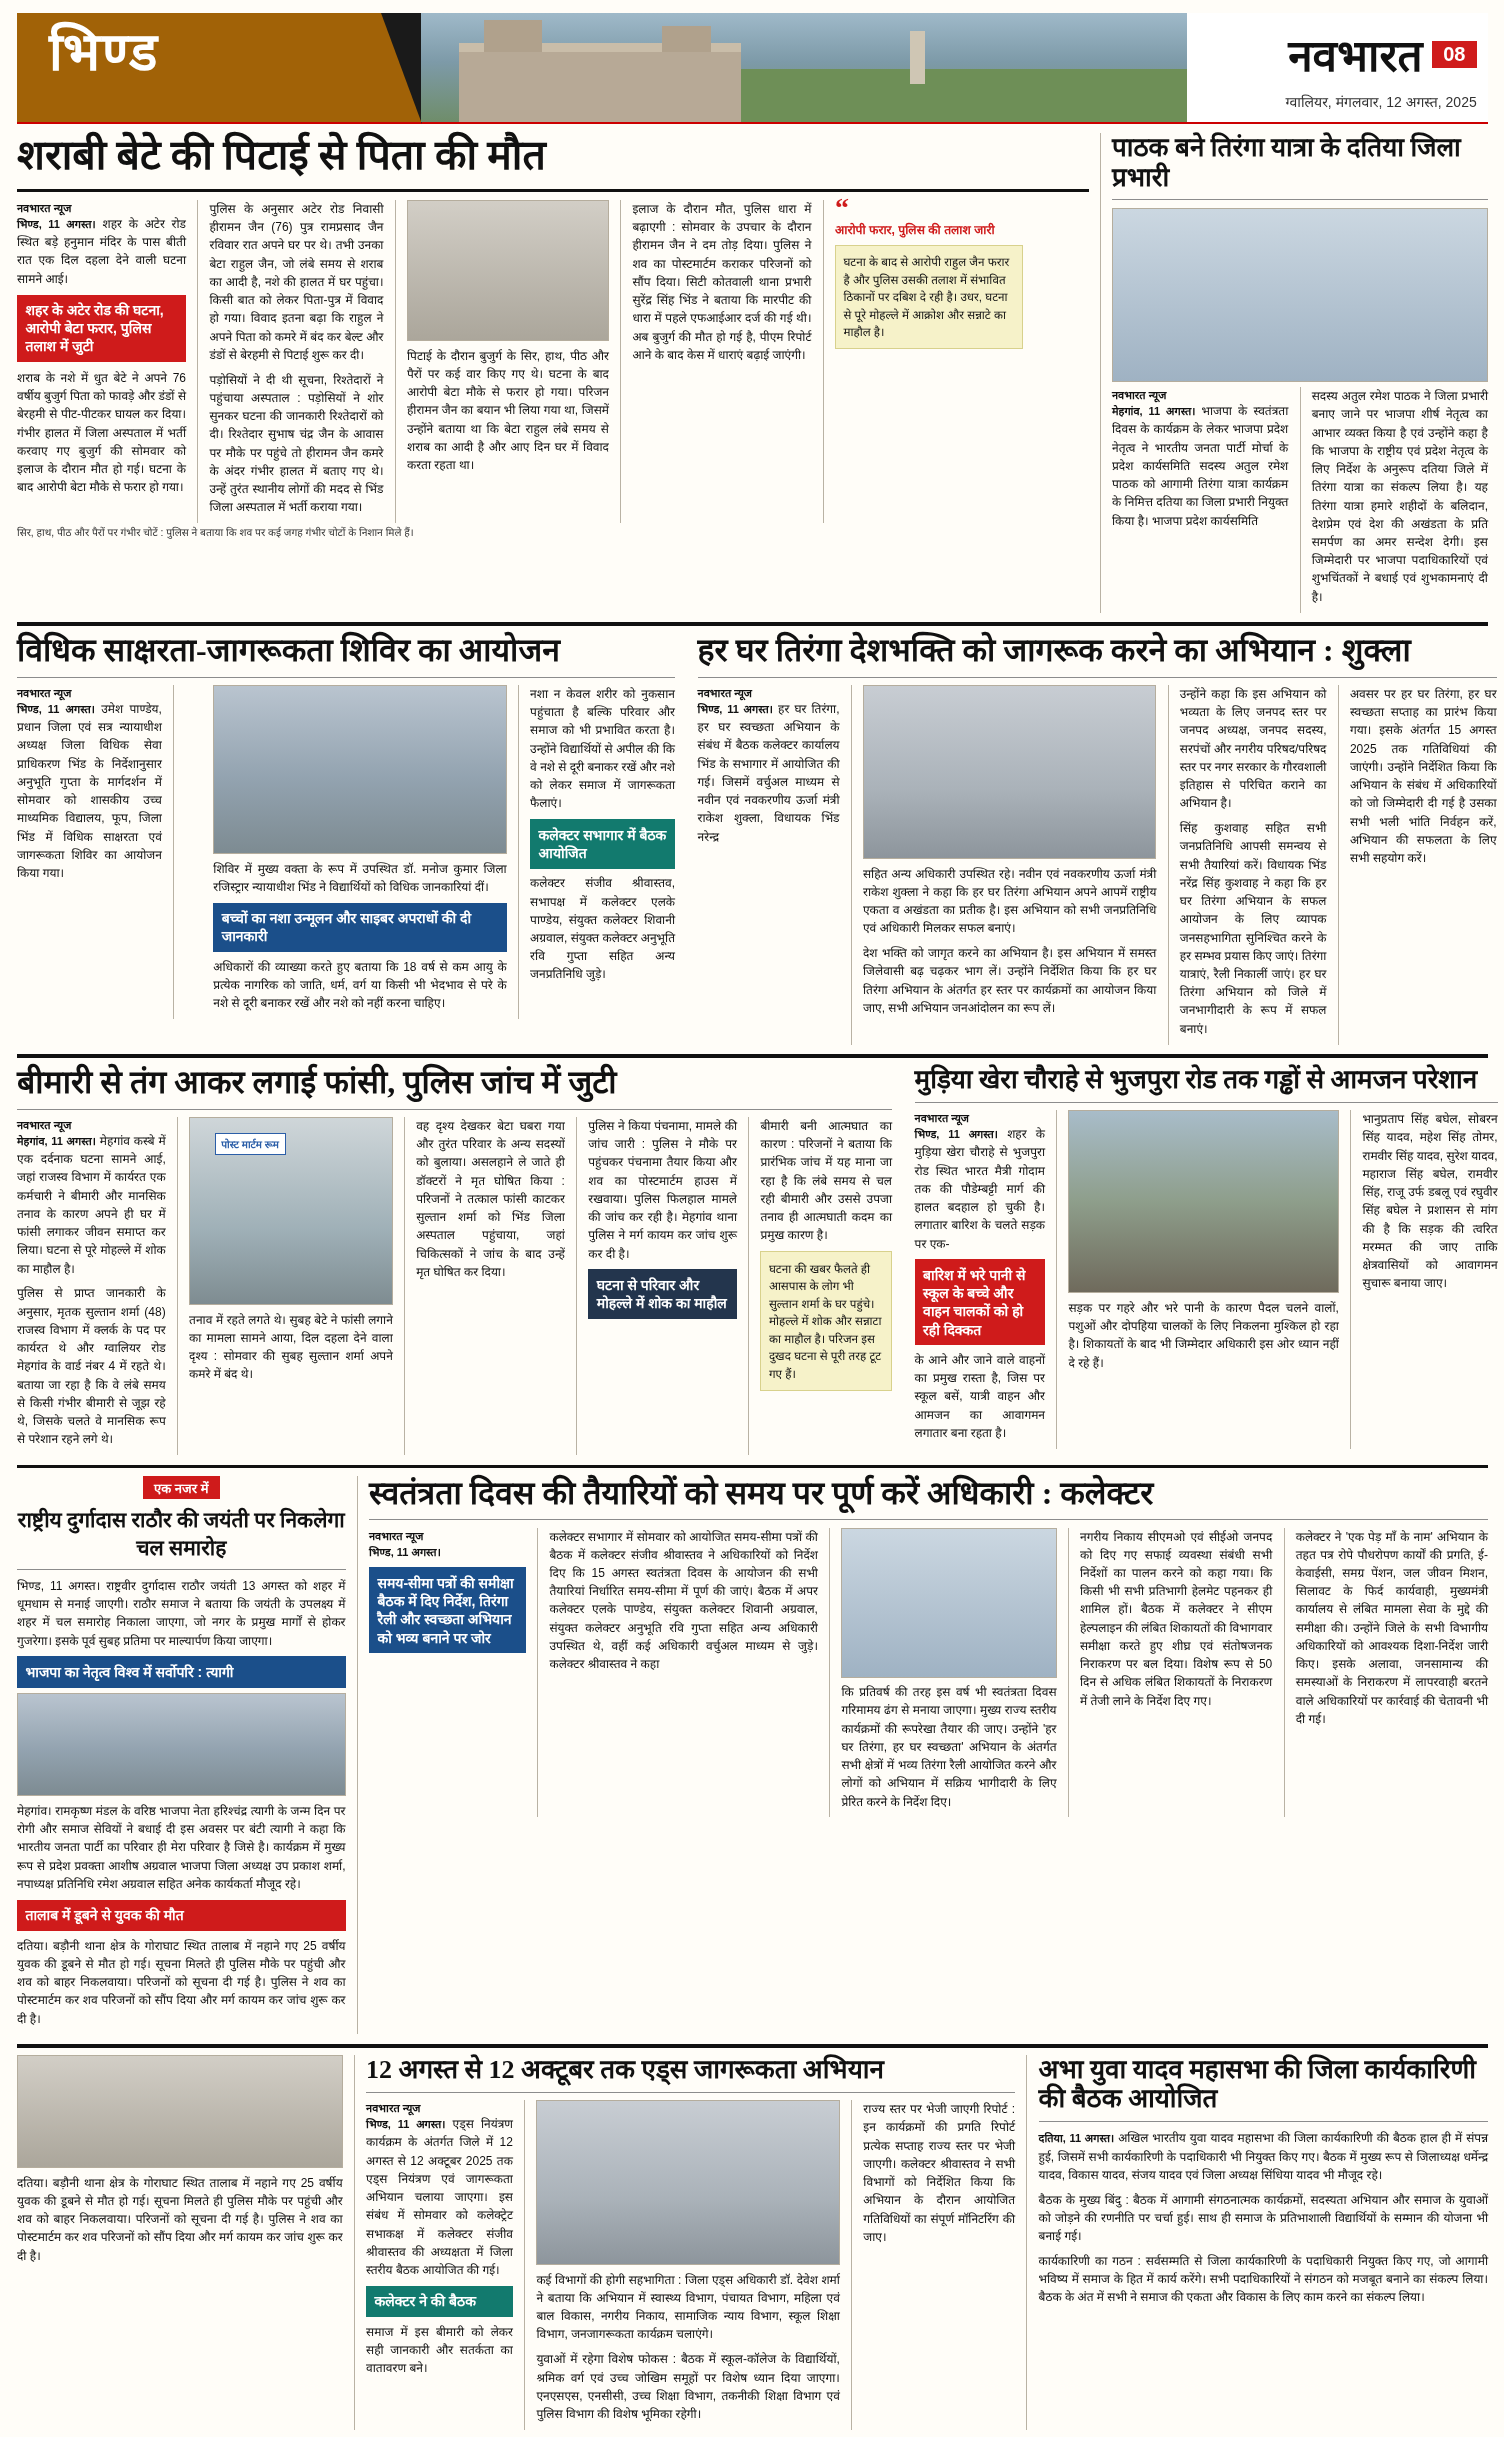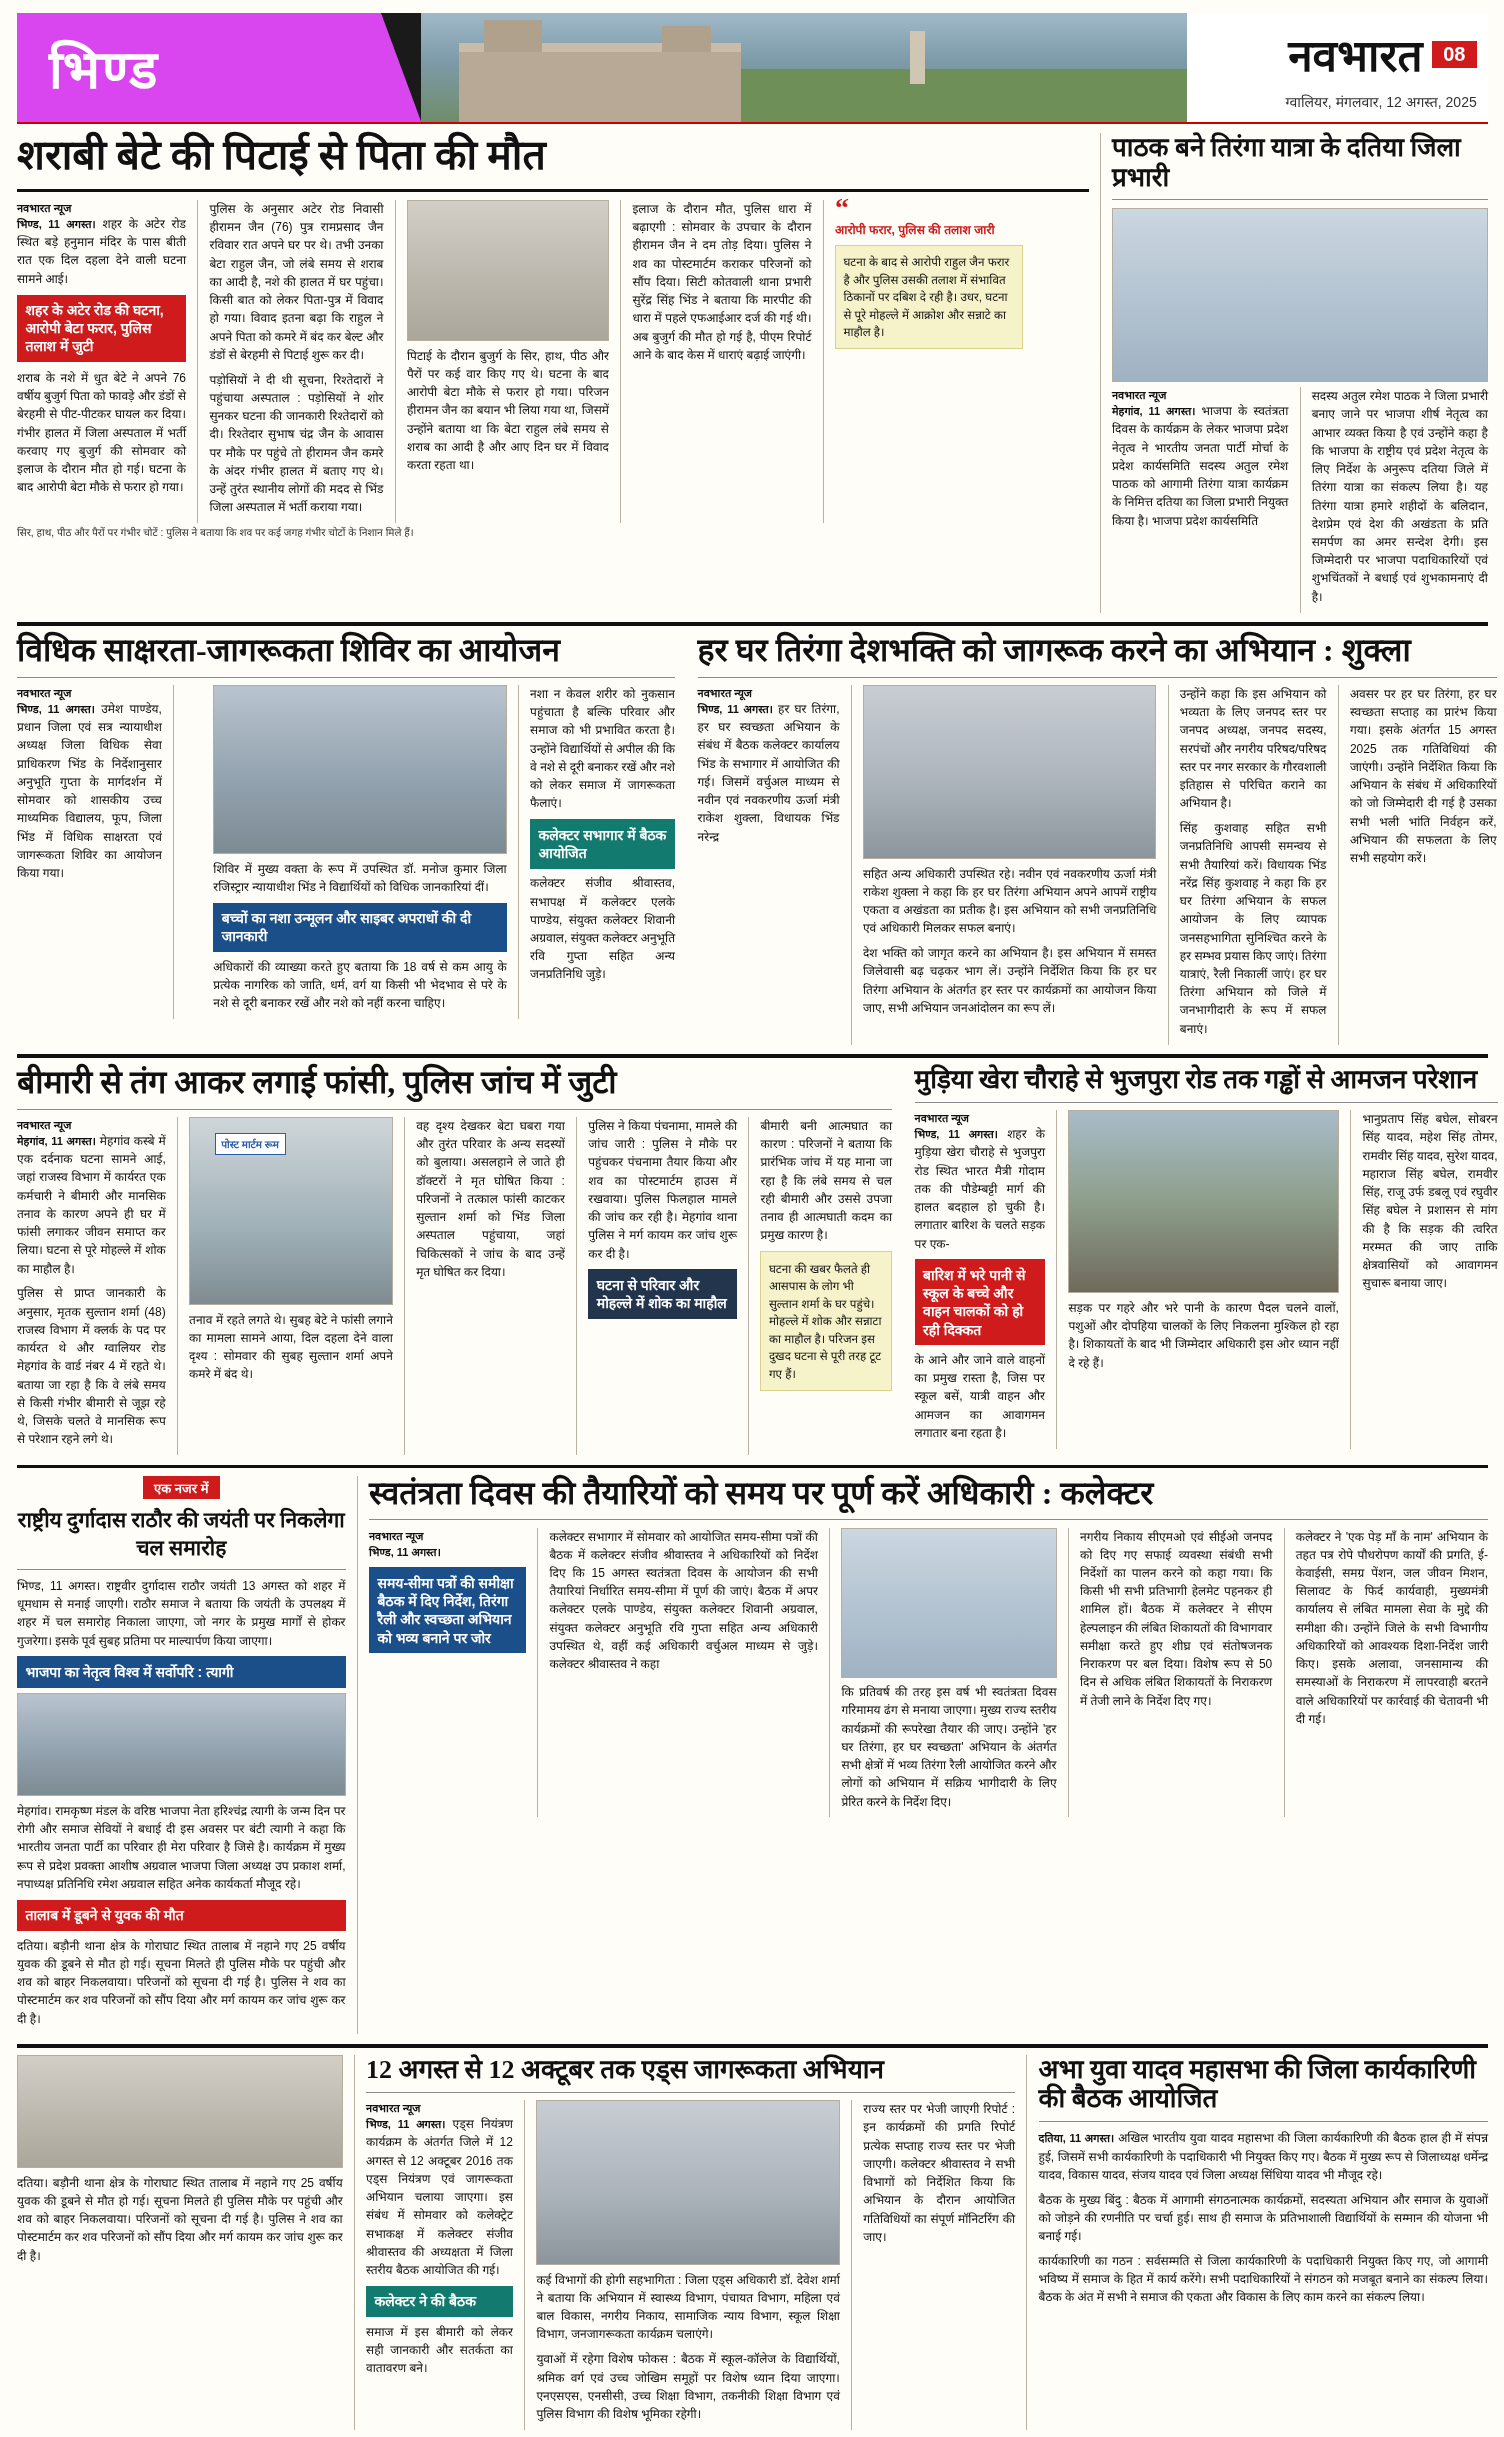--- a/index.html
+++ b/index.html
@@ -7,21 +7,21 @@
   body {
     width:1505px; min-height:2438px;
     background:#f2efe9;
     font-family:"Liberation Sans", sans-serif;
     color:#111;
   }
   .page { width:1505px; min-height:2438px; background:#fffdf8; position:relative; padding:13px 17px 9.4px 17px; }
 
   
   .masthead { display:flex; height:111px; border-bottom:2.8px solid #c00; }
-  .mast-left { width:404px; background:#d946ef; position:relative; display:flex; align-items:center; }
+  .mast-left { width:404px; background:#a16207; position:relative; display:flex; }
   .mast-left .city {
     color:#fff; font-size:53px; font-weight:bold; padding-left:32px; letter-spacing:1.9px;
     font-family:"Liberation Serif", serif;
   }
   .mast-left:after {
     content:""; position:absolute; right:-0.9px; top:0; width:0; height:100%;
     border-left:41px solid transparent; border-top:111px solid #1a1a1a;
   }
   .mast-photo { flex:1; background:linear-gradient(180deg,#9fb9c9 0%,#7d9aa8 45%,#6f8d6a 100%); position:relative; overflow:hidden; }
   .mast-photo .fort {
@@ -333,21 +333,21 @@
     </div>
 
     <div class="vline"></div>
 
     <div style="width:649px;">
       <div class="hl hl-md">12 अगस्त से 12 अक्टूबर तक एड्स जागरूकता अभियान</div>
       <div class="hr-thin"></div>
       <div class="grid">
         <div style="width:150px;">
           <div class="byline">नवभारत न्यूज</div>
-          <p class="body"><span class="byline">भिण्ड, 11 अगस्त।</span> <span>एड्स नियंत्रण कार्यक्रम के अंतर्गत जिले में 12 अगस्त से 12 अक्टूबर 2016 तक एड्स नियंत्रण एवं जागरूकता अभियान चलाया जाएगा। इस संबंध में सोमवार को कलेक्ट्रेट सभाकक्ष में कलेक्टर संजीव श्रीवास्तव की अध्यक्षता में जिला स्तरीय बैठक आयोजित की गई।</span></p>
+          <p class="body"><span class="byline">भिण्ड, 11 अगस्त।</span> <span>एड्स नियंत्रण कार्यक्रम के अंतर्गत जिले में 12 अगस्त से 12 अक्टूबर 2025 तक एड्स नियंत्रण एवं जागरूकता अभियान चलाया जाएगा। इस संबंध में सोमवार को कलेक्ट्रेट सभाकक्ष में कलेक्टर संजीव श्रीवास्तव की अध्यक्षता में जिला स्तरीय बैठक आयोजित की गई।</span></p>
           <div class="kicker teal">कलेक्टर ने की बैठक</div>
           <p class="body" style="margin-top:5.6px;">समाज में इस बीमारी को लेकर सही जानकारी और सतर्कता का वातावरण बने।</p>
         </div>
         <div class="vline"></div>
         <div style="width:310px;">
           <div class="photo ph-room" style="height:165px;"></div>
           <p class="body" style="margin-top:5.6px;">कई विभागों की होगी सहभागिता : जिला एड्स अधिकारी डॉ. देवेश शर्मा ने बताया कि अभियान में स्वास्थ्य विभाग, पंचायत विभाग, महिला एवं बाल विकास, नगरीय निकाय, सामाजिक न्याय विभाग, स्कूल शिक्षा विभाग, जनजागरूकता कार्यक्रम चलाएंगे।</p>
           <p class="body">युवाओं में रहेगा विशेष फोकस : बैठक में स्कूल-कॉलेज के विद्यार्थियों, श्रमिक वर्ग एवं उच्च जोखिम समूहों पर विशेष ध्यान दिया जाएगा। एनएसएस, एनसीसी, उच्च शिक्षा विभाग, तकनीकी शिक्षा विभाग एवं पुलिस विभाग की विशेष भूमिका रहेगी।</p>
         </div>
         <div class="vline"></div>

